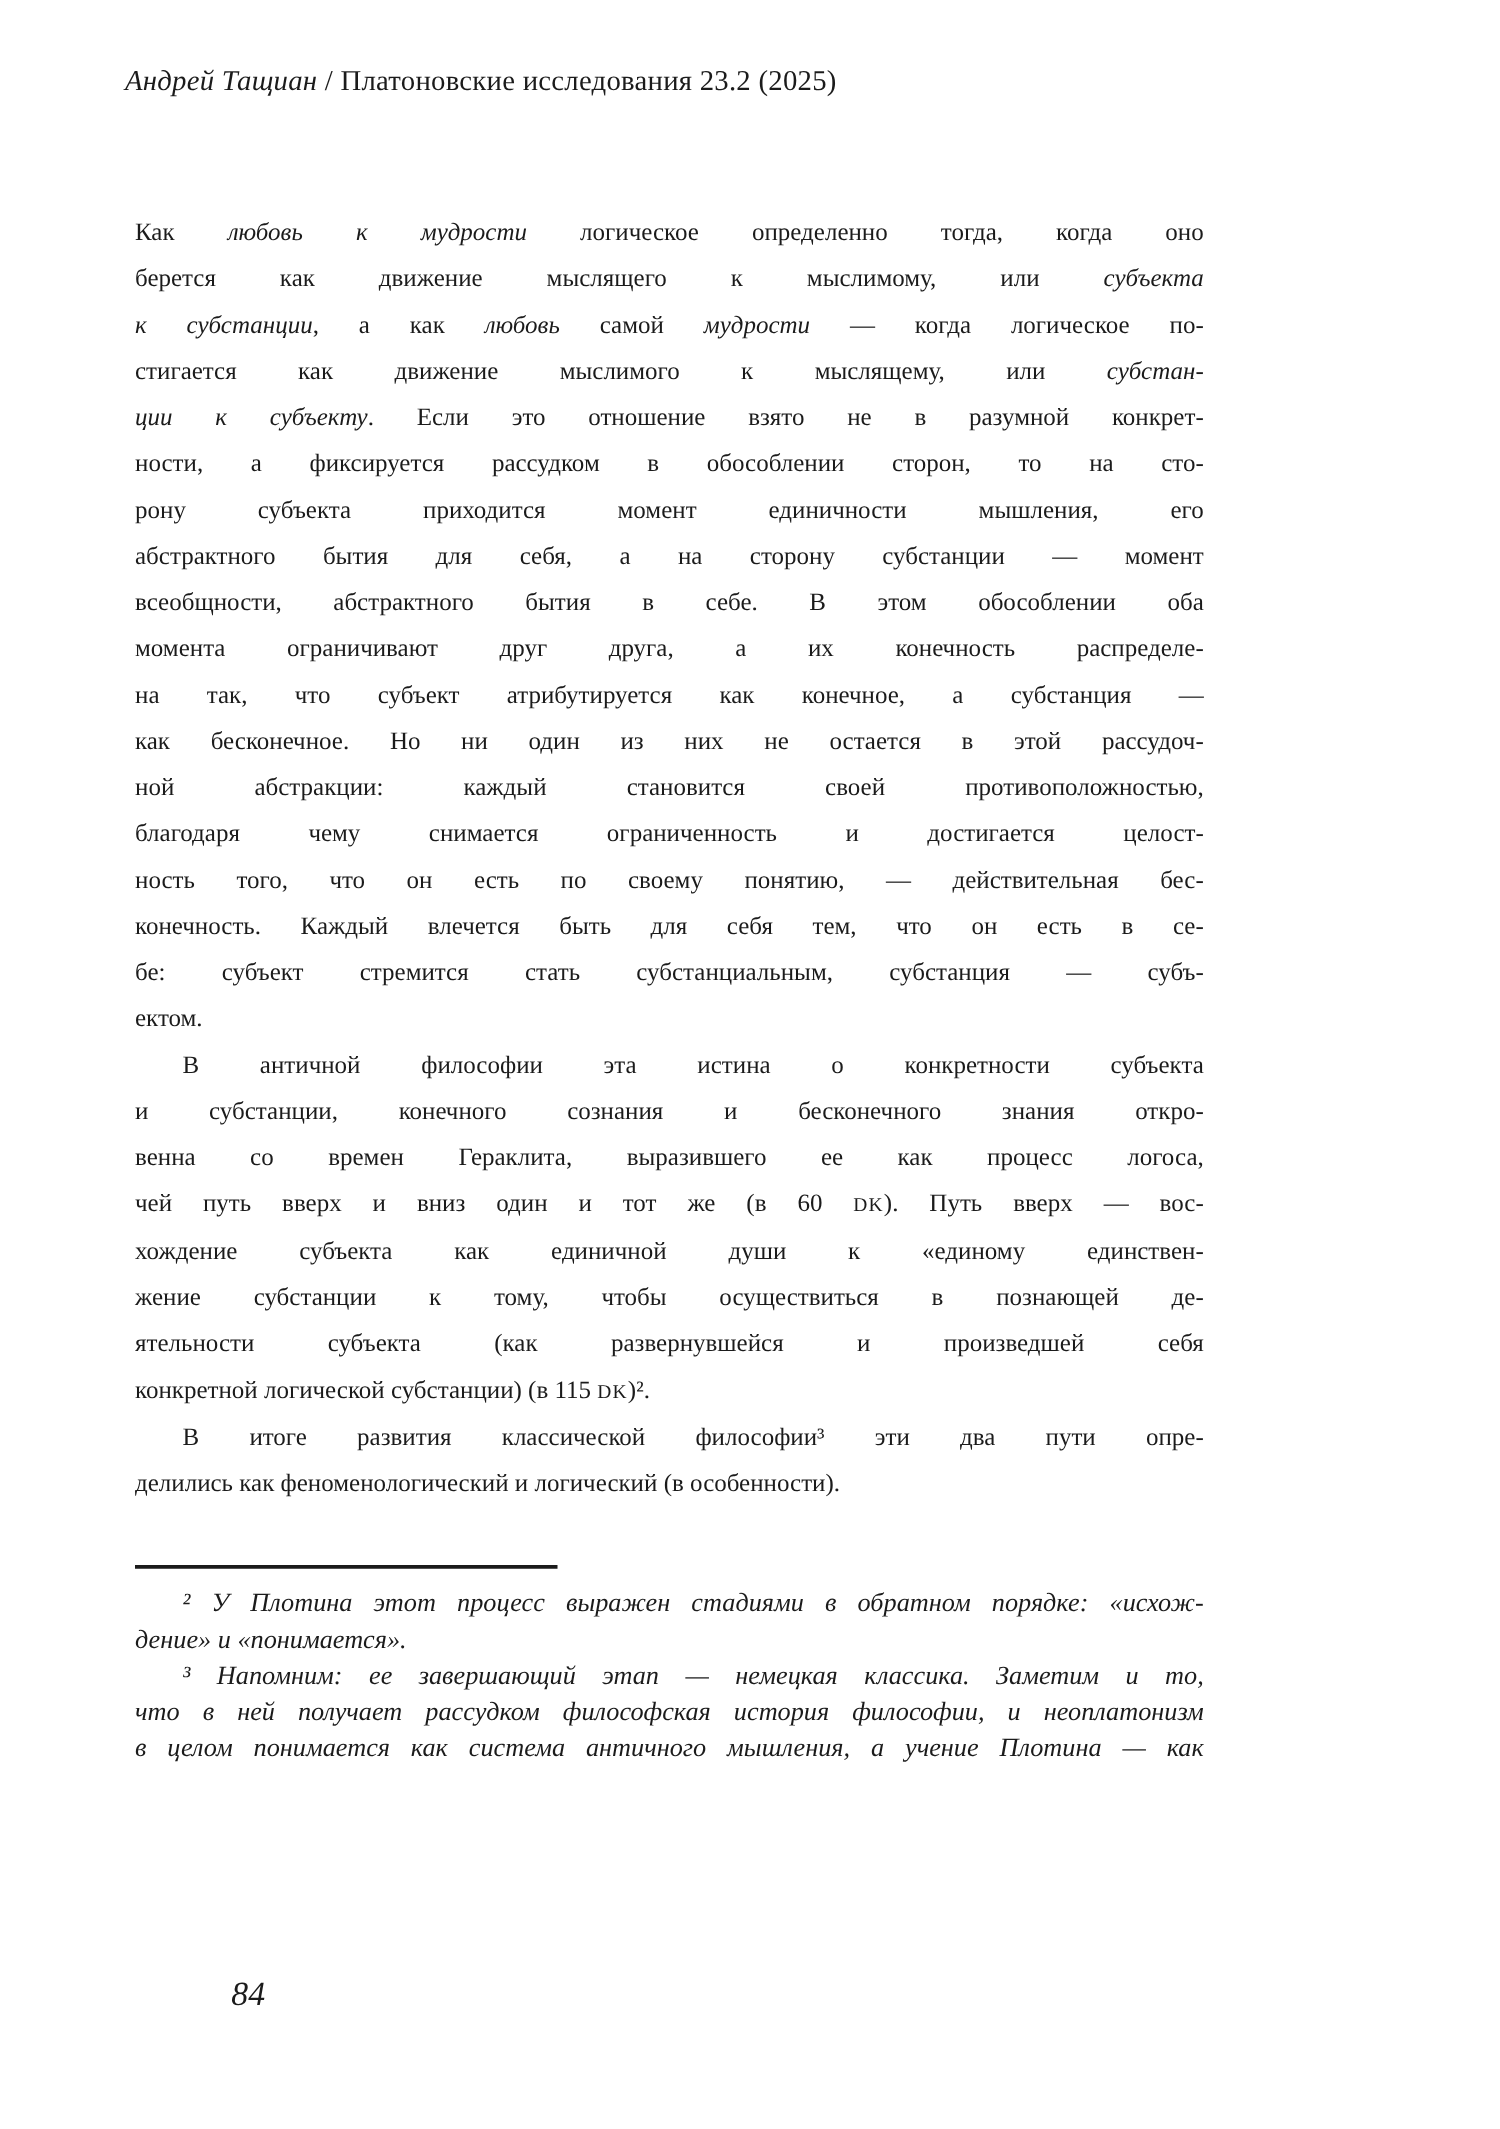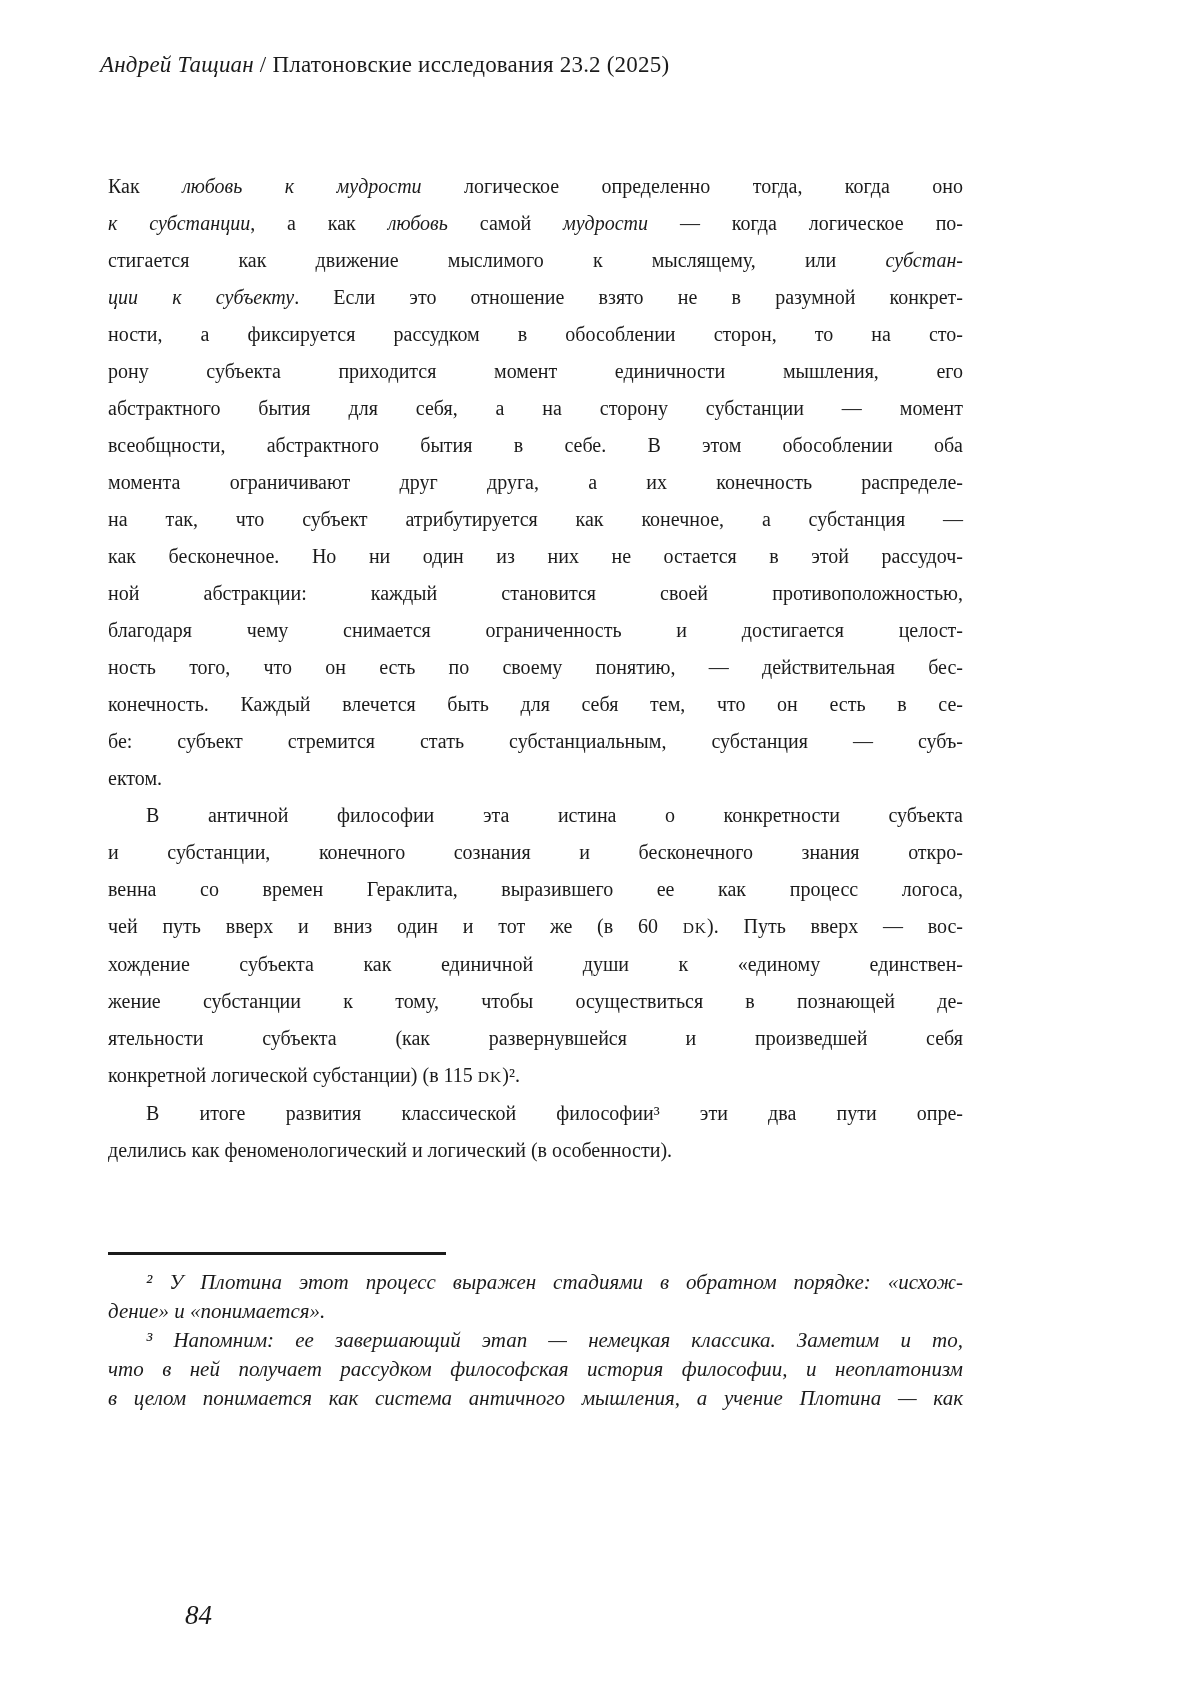--- a/index.html
+++ b/index.html
@@ -54,32 +54,32 @@
     font-size: 21px;
     line-height: 29px;
     font-style: italic;
   }
   .page-number {
     position: absolute;
     left: 185px;
     top: 1580px;
     font-size: 27px;
     font-style: italic;
-    margin-top: 20px;
   }
 </style>
 </head>
 <body>
 
 <div class="page">
 
   <div class="running-head"><span class="i">Андрей Тащиан</span><span> / </span><span>Платоновские исследования 23.2 (2025)</span></div>
 
   <div class="body-text">
       <div class="line"><span>Как </span><span class="i">любовь к мудрости</span><span> логическое определенно тогда, когда оно</span></div>
+      <div class="line"><span>берется как движение мыслящего к мыслимому, или </span><span class="i">субъекта</span></div>
       <div class="line"><span class="i">к субстанции</span><span>, а как </span><span class="i">любовь</span><span> самой </span><span class="i">мудрости</span><span> — когда логическое по-</span></div>
       <div class="line"><span>стигается как движение мыслимого к мыслящему, или </span><span class="i">субстан-</span></div>
       <div class="line"><span class="i">ции к субъекту</span><span>. Если это отношение взято не в разумной конкрет-</span></div>
       <div class="line"><span>ности, а фиксируется рассудком в обособлении сторон, то на сто-</span></div>
       <div class="line"><span>рону субъекта приходится момент единичности мышления, его</span></div>
       <div class="line"><span>абстрактного бытия для себя, а на сторону субстанции — момент</span></div>
       <div class="line"><span>всеобщности, абстрактного бытия в себе. В этом обособлении оба</span></div>
       <div class="line"><span>момента ограничивают друг друга, а их конечность распределе-</span></div>
       <div class="line"><span>на так, что субъект атрибутируется как конечное, а субстанция —</span></div>
       <div class="line"><span>как бесконечное. Но ни один из них не остается в этой рассудоч-</span></div>

